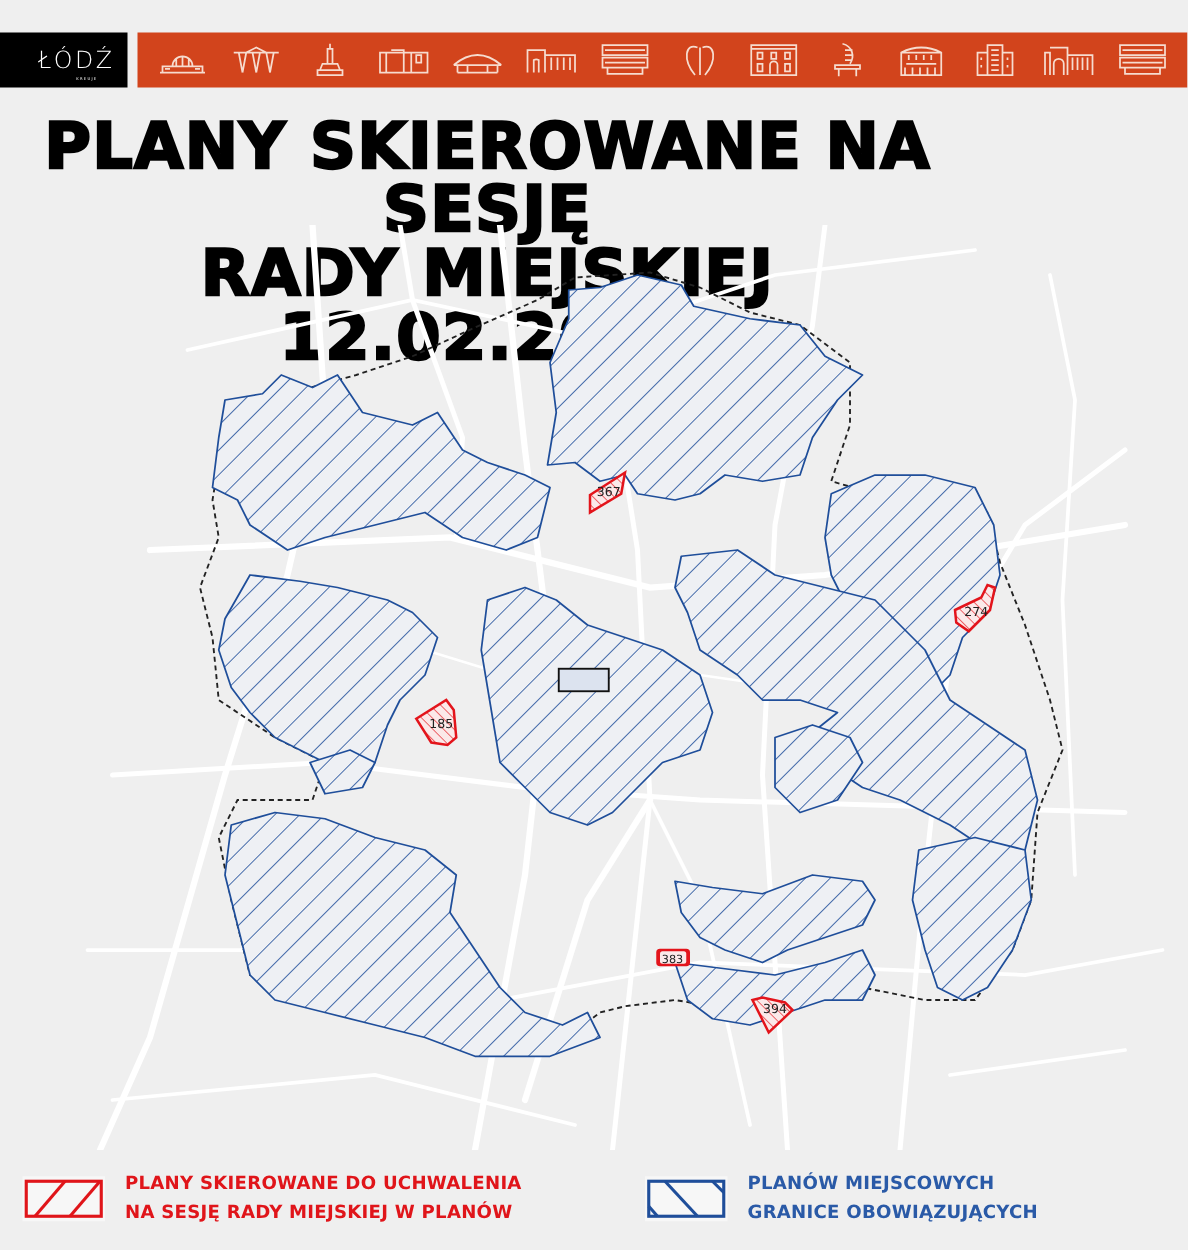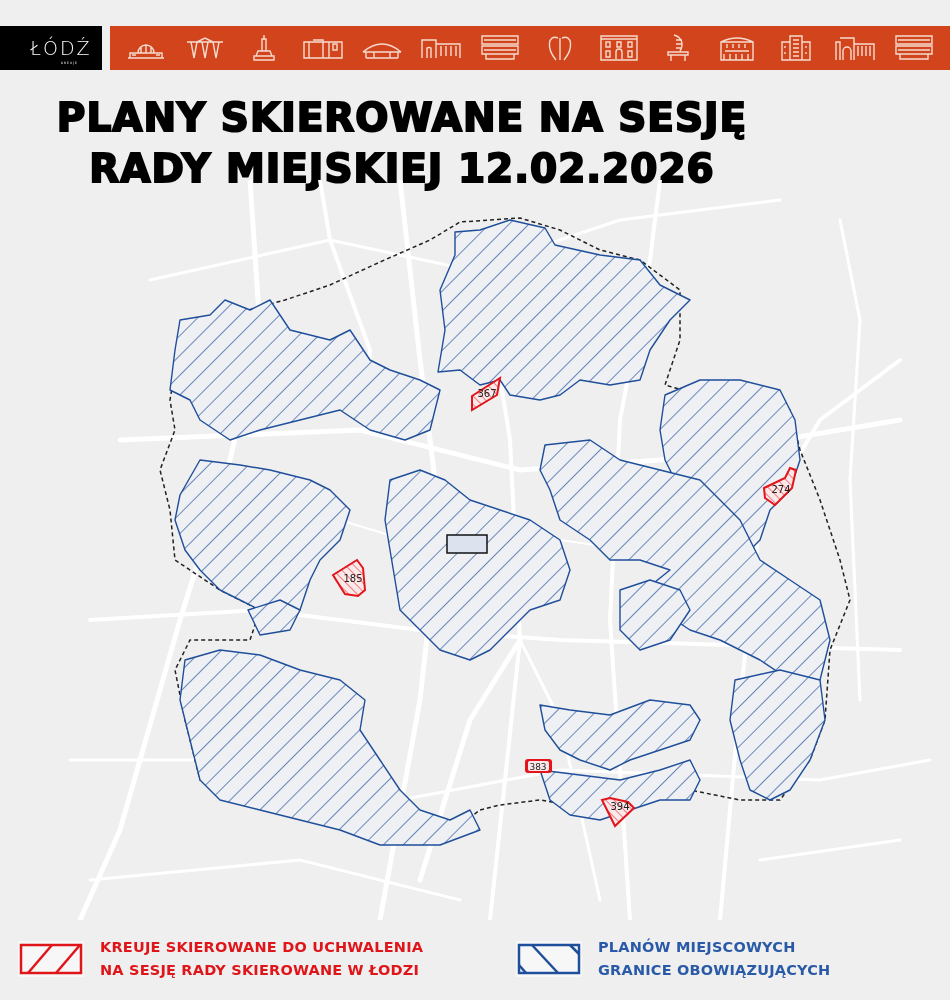--- a/index.html
+++ b/index.html
@@ -6,21 +6,21 @@
   html, body { width:950px; height:1000px; background:#efefef; overflow:hidden; }
   body { position:relative; font-family:"DejaVu Sans", sans-serif; }
 
   .logo-box { position:absolute; left:0; top:26px; width:102px; height:44px; background:#000; display:flex; align-items:center; justify-content:center;padding-left:20px; }
   .logo-text { color:#fff; font-family:"DejaVu Sans", sans-serif; font-size:19px; letter-spacing:2px; font-weight:300; }
   .logo-sub { position:absolute; bottom:5px; left:61px; color:#fff; font-size:3px; letter-spacing:1px; }
 
   .banner { position:absolute; left:110px; top:26px; width:840px; height:44px; background:#d2441c; display:flex; align-items:center; justify-content:space-around; padding:0 6px; }
   .banner svg { width:44px; height:32px; }
 
-  .title { position:absolute; left:16px; top:92px; width:772px; text-align:center; font-family:"DejaVu Sans", sans-serif; font-weight:900; font-size:39px; line-height:51px; color:#000; letter-spacing:1px; -webkit-text-stroke:2px #000; }
+  .title { position:absolute; left:4px; top:92px; width:772px; text-align:center; font-family:"DejaVu Sans", sans-serif; font-weight:900; font-size:51px; line-height:51px; color:#000; letter-spacing:1px; -webkit-text-stroke:2px #000; }
 
   .map { position:absolute; left:0; top:180px; width:950px; height:740px; }
 
   .legend { position:absolute; left:0; top:930px; width:950px; height:60px; }
   .legend-item { position:absolute; top:6px; display:flex; align-items:center; }
   .legend-swatch { width:66px; height:36px; background:#f7f7f7; }
   .legend-label { margin-left:16px; font-family:"DejaVu Sans", sans-serif; font-weight:bold; font-size:14.5px; line-height:23px; letter-spacing:0.2px; }
   .legend-label span { display:block; }
   .red-label { color:#e0151a; }
   .blue-label { color:#2a5aa7; }
@@ -160,22 +160,22 @@
 </svg>
 
 <div class="legend">
   <div class="legend-item" style="left:18px;">
     <svg class="legend-swatch" viewBox="0 0 66 36">
       <rect x="3" y="4" width="60" height="28" fill="#f7f7f7" stroke="#e0151a" stroke-width="2.5"></rect>
       <line x1="10" y1="32" x2="34" y2="4" stroke="#e0151a" stroke-width="2.5"></line>
       <line x1="38" y1="32" x2="62" y2="4" stroke="#e0151a" stroke-width="2.5"></line>
     </svg>
     <div class="legend-label red-label">
-      <span>KREUJE SKIEROWANE DO UCHWALENIA</span>
-      <span>NA SESJĘ RADY SKIEROWANE W ŁODZI</span>
+      <span>PLANY SKIEROWANE DO UCHWALENIA</span>
+      <span>NA SESJĘ RADY MIEJSKIEJ W PLANÓW</span>
     </div>
   </div>
   <div class="legend-item" style="left:516px;">
     <svg class="legend-swatch" viewBox="0 0 66 36">
       <rect x="3" y="4" width="60" height="28" fill="#f7f7f7" stroke="#1f4e9a" stroke-width="2.5"></rect>
       <line x1="16" y1="4" x2="42" y2="32" stroke="#1f4e9a" stroke-width="2.5"></line>
       <line x1="54" y1="4" x2="63" y2="13" stroke="#1f4e9a" stroke-width="2.5"></line>
       <line x1="3" y1="24" x2="10" y2="32" stroke="#1f4e9a" stroke-width="2.5"></line>
     </svg>
     <div class="legend-label blue-label">

